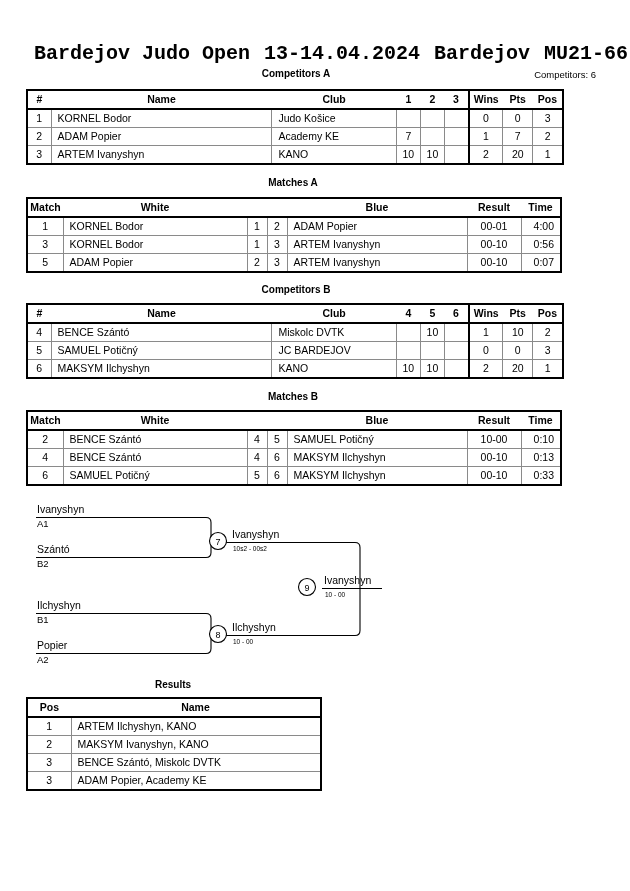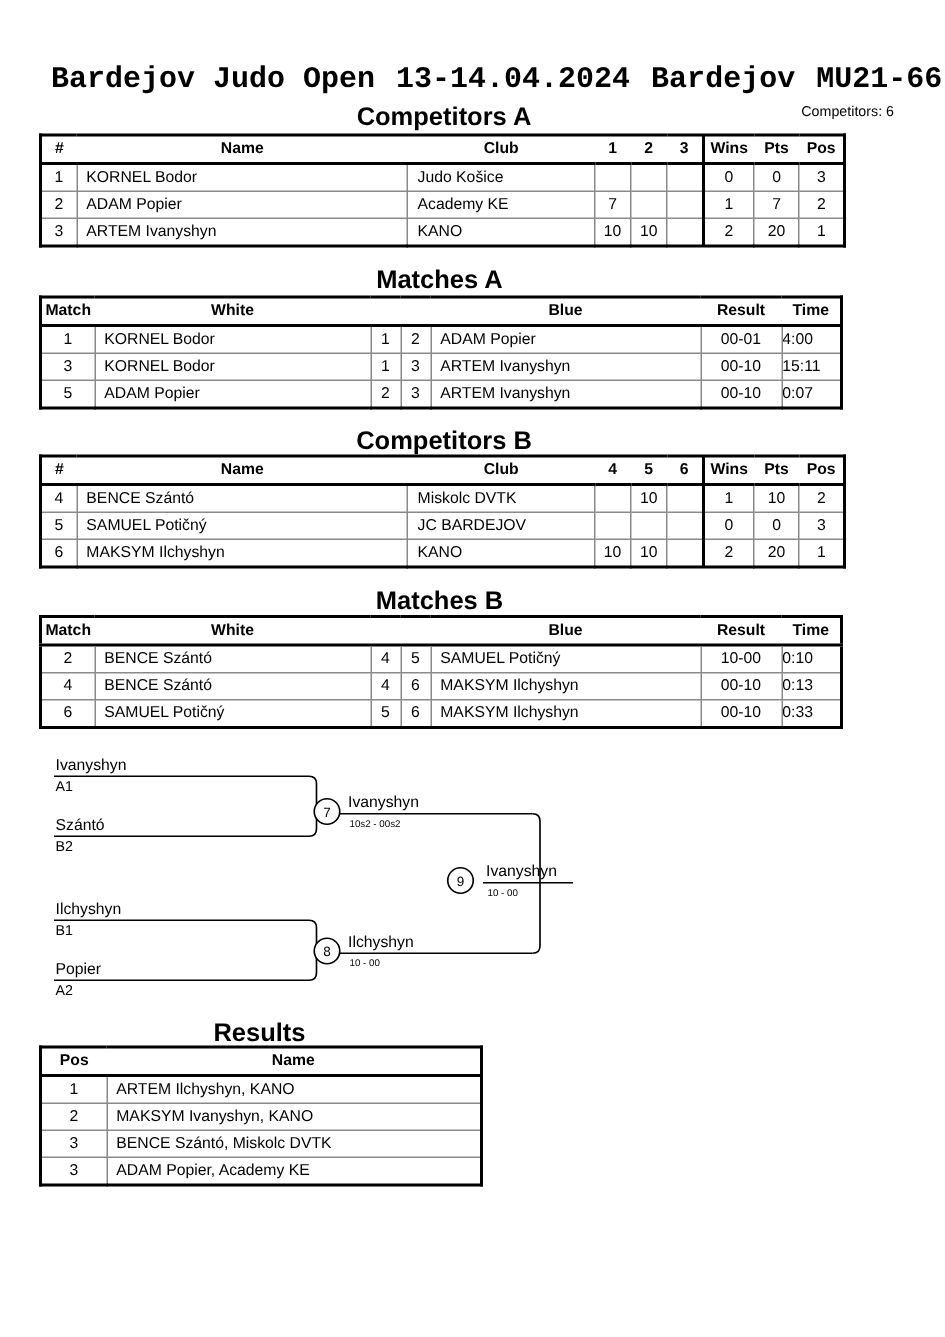--- a/index.html
+++ b/index.html
@@ -37,21 +37,21 @@
     right: 0px;
     top: 27px;
     font-size: 9.5px;
     white-space: nowrap;
     margin-left: 12px;
   }
 
   
   .section-heading {
     position: absolute;
-    font-size: 17px;
+    font-size: 10px;
     font-weight: bold;
     text-align: center;
   }
 
   
   table.grid {
     position: absolute;
     border-collapse: collapse;
     font-size: 10.5px;
     table-layout: fixed;
@@ -72,21 +72,21 @@
     border-left: none;
     border-right: none;
     text-align: center;
   }
   
   table.grid {
     border: 2px solid #000;
   }
   .c-center { text-align: center; }
   .c-left   { text-align: left;  padding-left: 6px !important; }
-  .c-right  { padding-right: 6px !important; }
+  .c-right  { text-align: right; padding-right: 6px !important; }
 
   .thick-left { border-left: 2px solid #000 !important; }
 
   
   .bracket {
     position: absolute;
     left: 0px;
     top: 493px;
     width: 528px;
     height: 180px;
@@ -221,21 +221,21 @@
         <td class="c-center">00-01</td>
         <td class="c-right">4:00</td>
       </tr>
       <tr>
         <td class="c-center">3</td>
         <td class="c-left">KORNEL Bodor</td>
         <td class="c-center">1</td>
         <td class="c-center">3</td>
         <td class="c-left">ARTEM Ivanyshyn</td>
         <td class="c-center">00-10</td>
-        <td class="c-right">15:11</td>
+        <td class="c-right">0:56</td>
       </tr>
       <tr>
         <td class="c-center">5</td>
         <td class="c-left">ADAM Popier</td>
         <td class="c-center">2</td>
         <td class="c-center">3</td>
         <td class="c-left">ARTEM Ivanyshyn</td>
         <td class="c-center">00-10</td>
         <td class="c-right">0:07</td>
       </tr>

